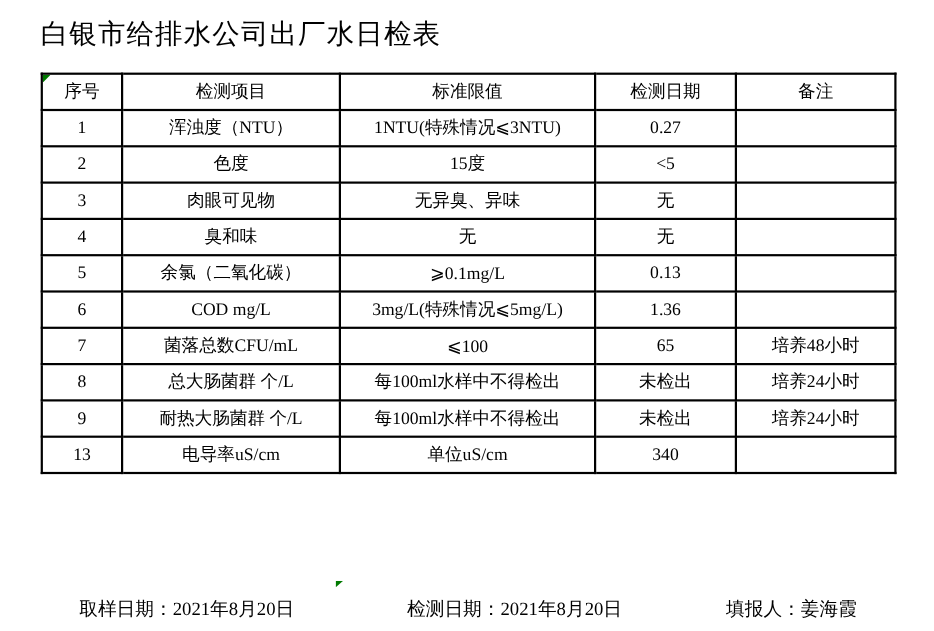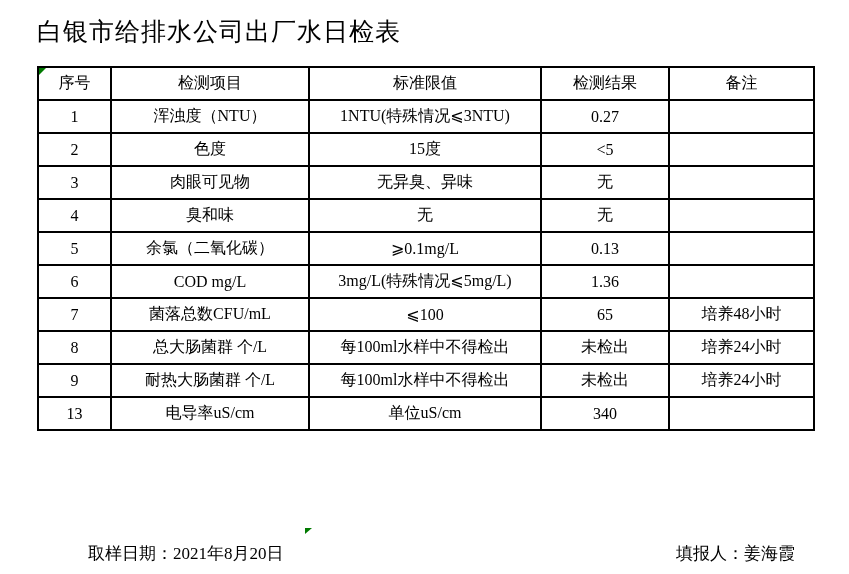--- a/index.html
+++ b/index.html
@@ -51,21 +51,21 @@
     position: absolute;
     width: 7px;
     height: 7px;
     clip-path: polygon(0 0, 100% 0, 0 100%);
   }
   .corner-triangle.tl { top: 68px; left: 39px; }
   .corner-triangle.bl { top: 528px; left: 305px; height: 6px; }
   .footer-row {
     position: absolute;
     top: 543px;
-    left: 16px;
+    left: 0;
     width: 797px;
     height: 22px;
     font-size: 17px;
     line-height: 22px;
     white-space: nowrap;
   }
   .footer-item { position: absolute; top: 0; }
   .footer-item.sampling { left: 72px; }
   .footer-item.testing  { left: 370px; }
   .footer-item.reporter { left: 630px; margin-left: 30px; }
@@ -81,21 +81,21 @@
     <col style="width:198px">
     <col style="width:232px">
     <col style="width:128px">
     <col style="width:145px">
   </colgroup>
   <thead>
     <tr>
       <th>序号</th>
       <th>检测项目</th>
       <th>标准限值</th>
-      <th>检测结果</th>
+      <th>检测日期</th>
       <th>备注</th>
     </tr>
   </thead>
   <tbody>
       <tr>
         <td>1</td>
         <td class="pre">浑浊度（NTU）</td>
         <td>1NTU(特殊情况⩽3NTU)</td>
         <td>0.27</td>
         <td></td>
@@ -164,14 +164,15 @@
         <td></td>
       </tr>
     </tbody>
 </table>
 
 <div class="corner-triangle tl" style="background: rgb(0, 122, 0);"></div>
 <div class="corner-triangle bl" style="background: rgb(0, 122, 0);"></div>
 
 <div class="footer-row">
   <span class="footer-item sampling"><span>取样日期：</span><span>2021年8月20日</span></span>
+  <span class="footer-item testing"><span>检测日期：</span><span>2021年8月20日</span></span>
   <span class="footer-item reporter"><span>填报人：</span><span>姜海霞</span></span>
 </div>
 
 </body></html>

